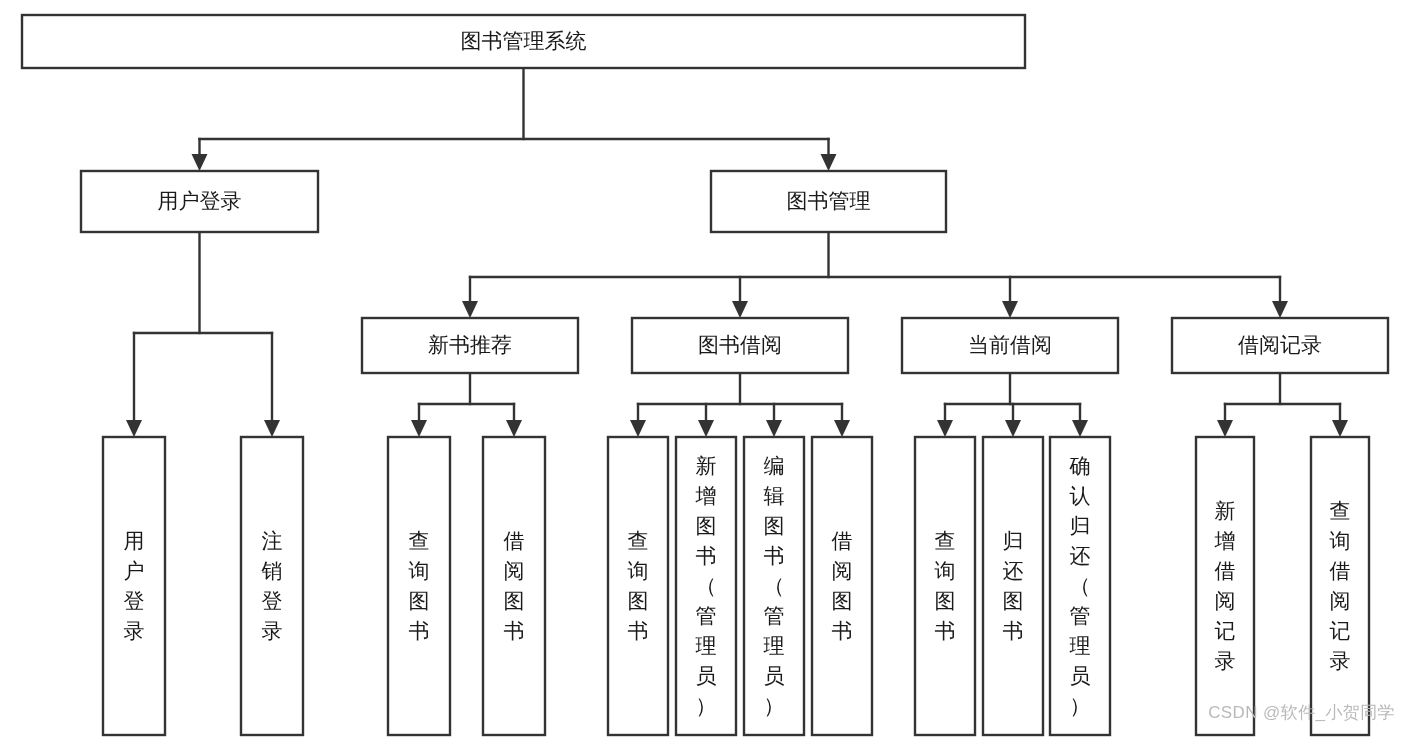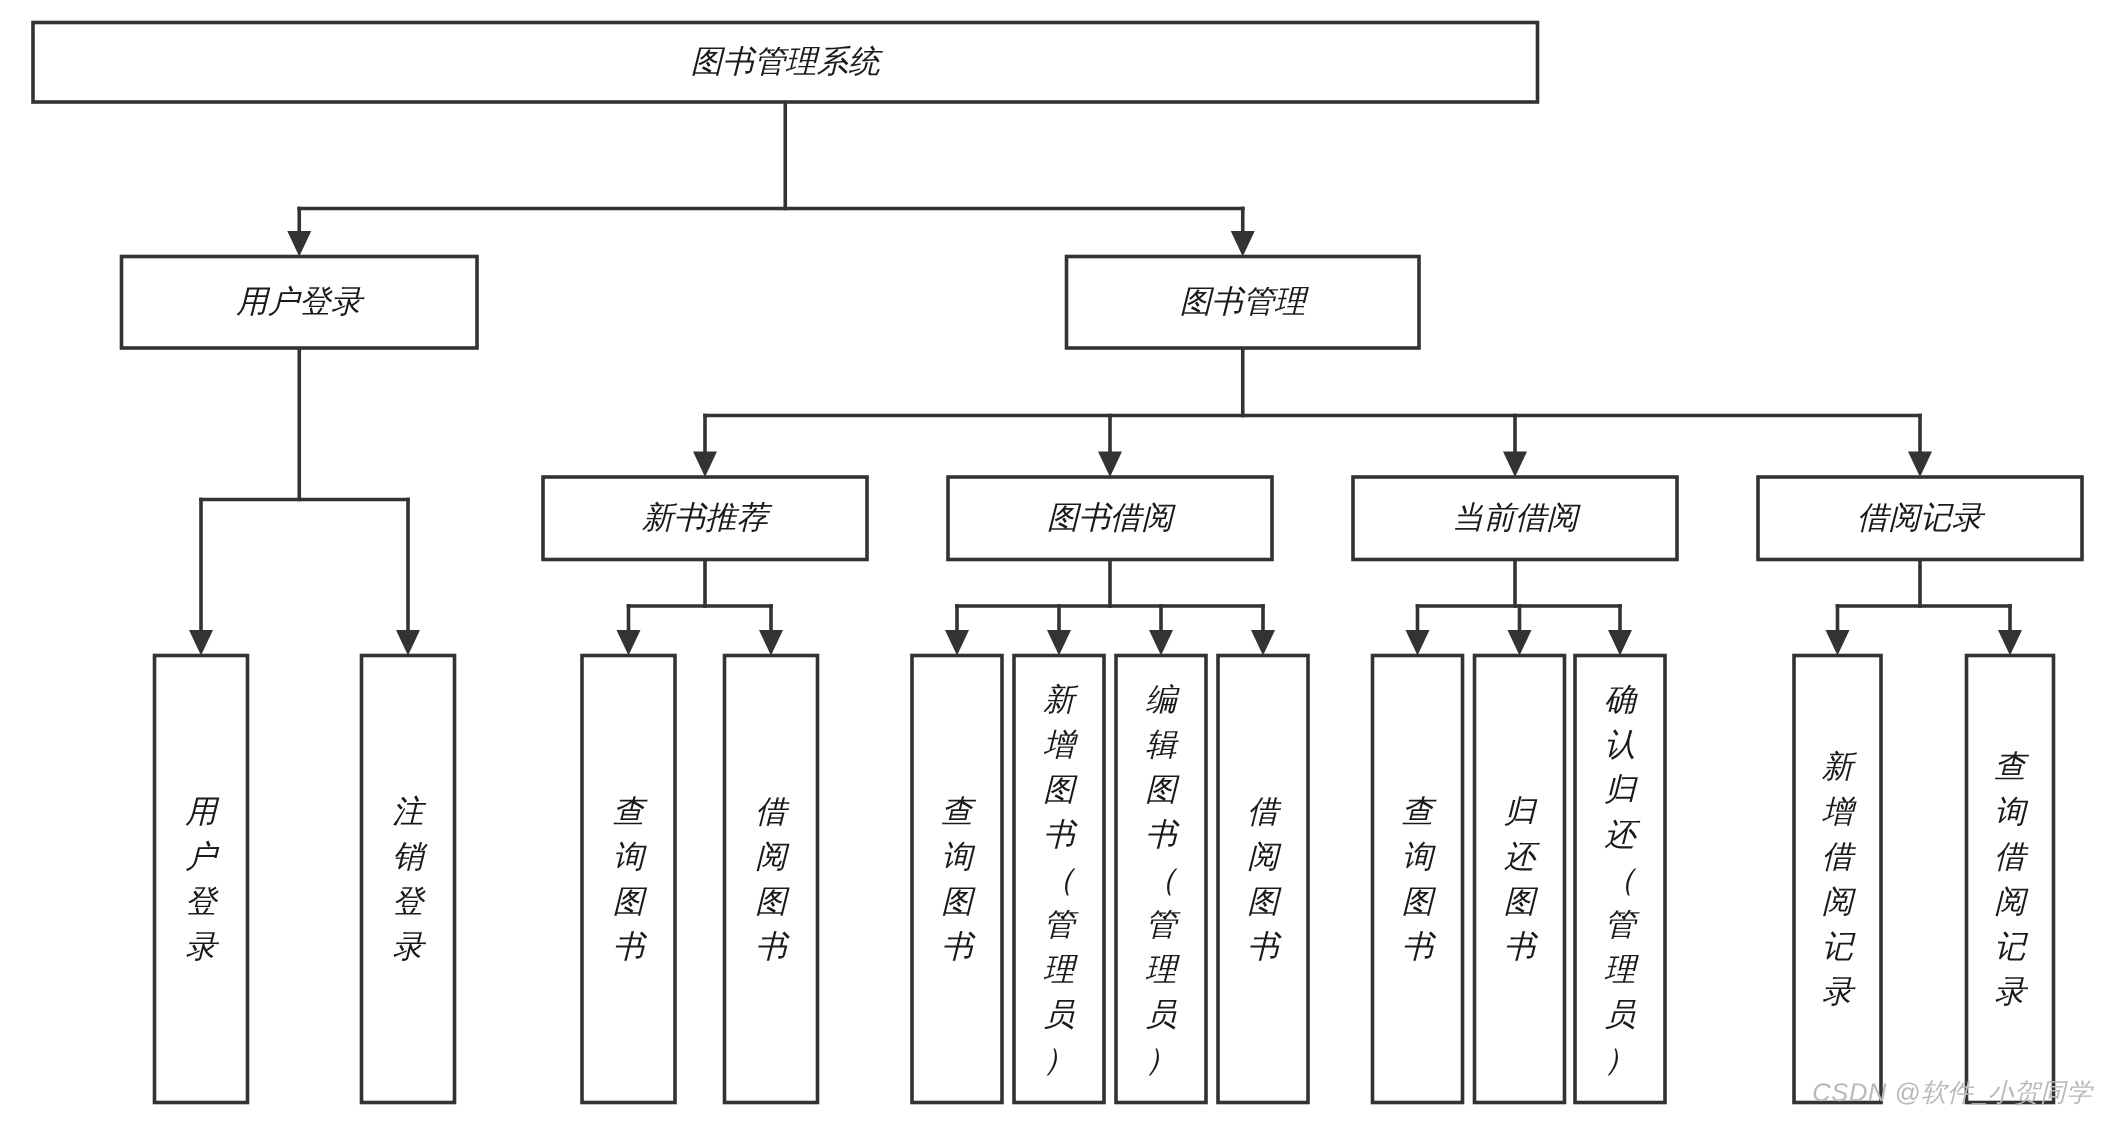--- a/index.html
+++ b/index.html
@@ -13,21 +13,20 @@
     position: relative;
     font-family: "Liberation Sans", "DejaVu Sans", sans-serif;
     overflow: hidden;
   }
   #diagram-root {
     position: absolute;
     left: 0;
     top: 0;
     width: 1405px;
     height: 740px;
-    font-style: italic;
   }
   svg#tree-svg {
     display: block;
     width: 1405px;
     height: 747px;
   }
   .node-box {
     fill: #ffffff;
     stroke: #333333;
     stroke-width: 2.4;
@@ -51,21 +50,21 @@
   }
   .node-label-v {
     fill: #1a1a1a;
     font-family: "Liberation Sans", "DejaVu Sans", sans-serif;
     font-size: 21px;
     text-anchor: middle;
   }
   .watermark {
     position: absolute;
     right: 10px;
-    bottom: 0;
+    bottom: 16px;
     color: #b9b9b9;
     font-size: 17px;
     font-family: "Liberation Sans", "DejaVu Sans", sans-serif;
     white-space: nowrap;
     letter-spacing: 0.4px;
     pointer-events: none;
   }
 </style>
 </head>
 <body>

